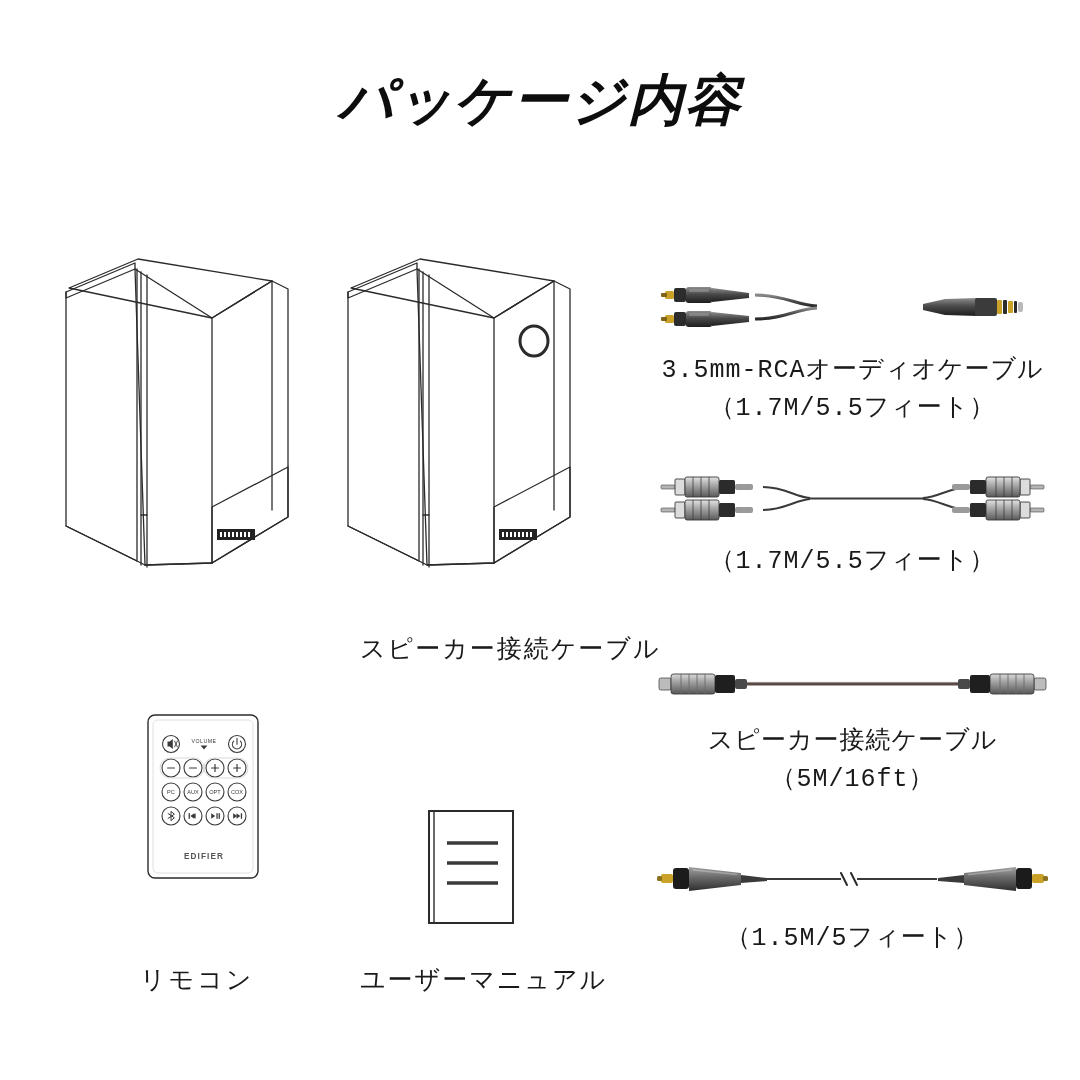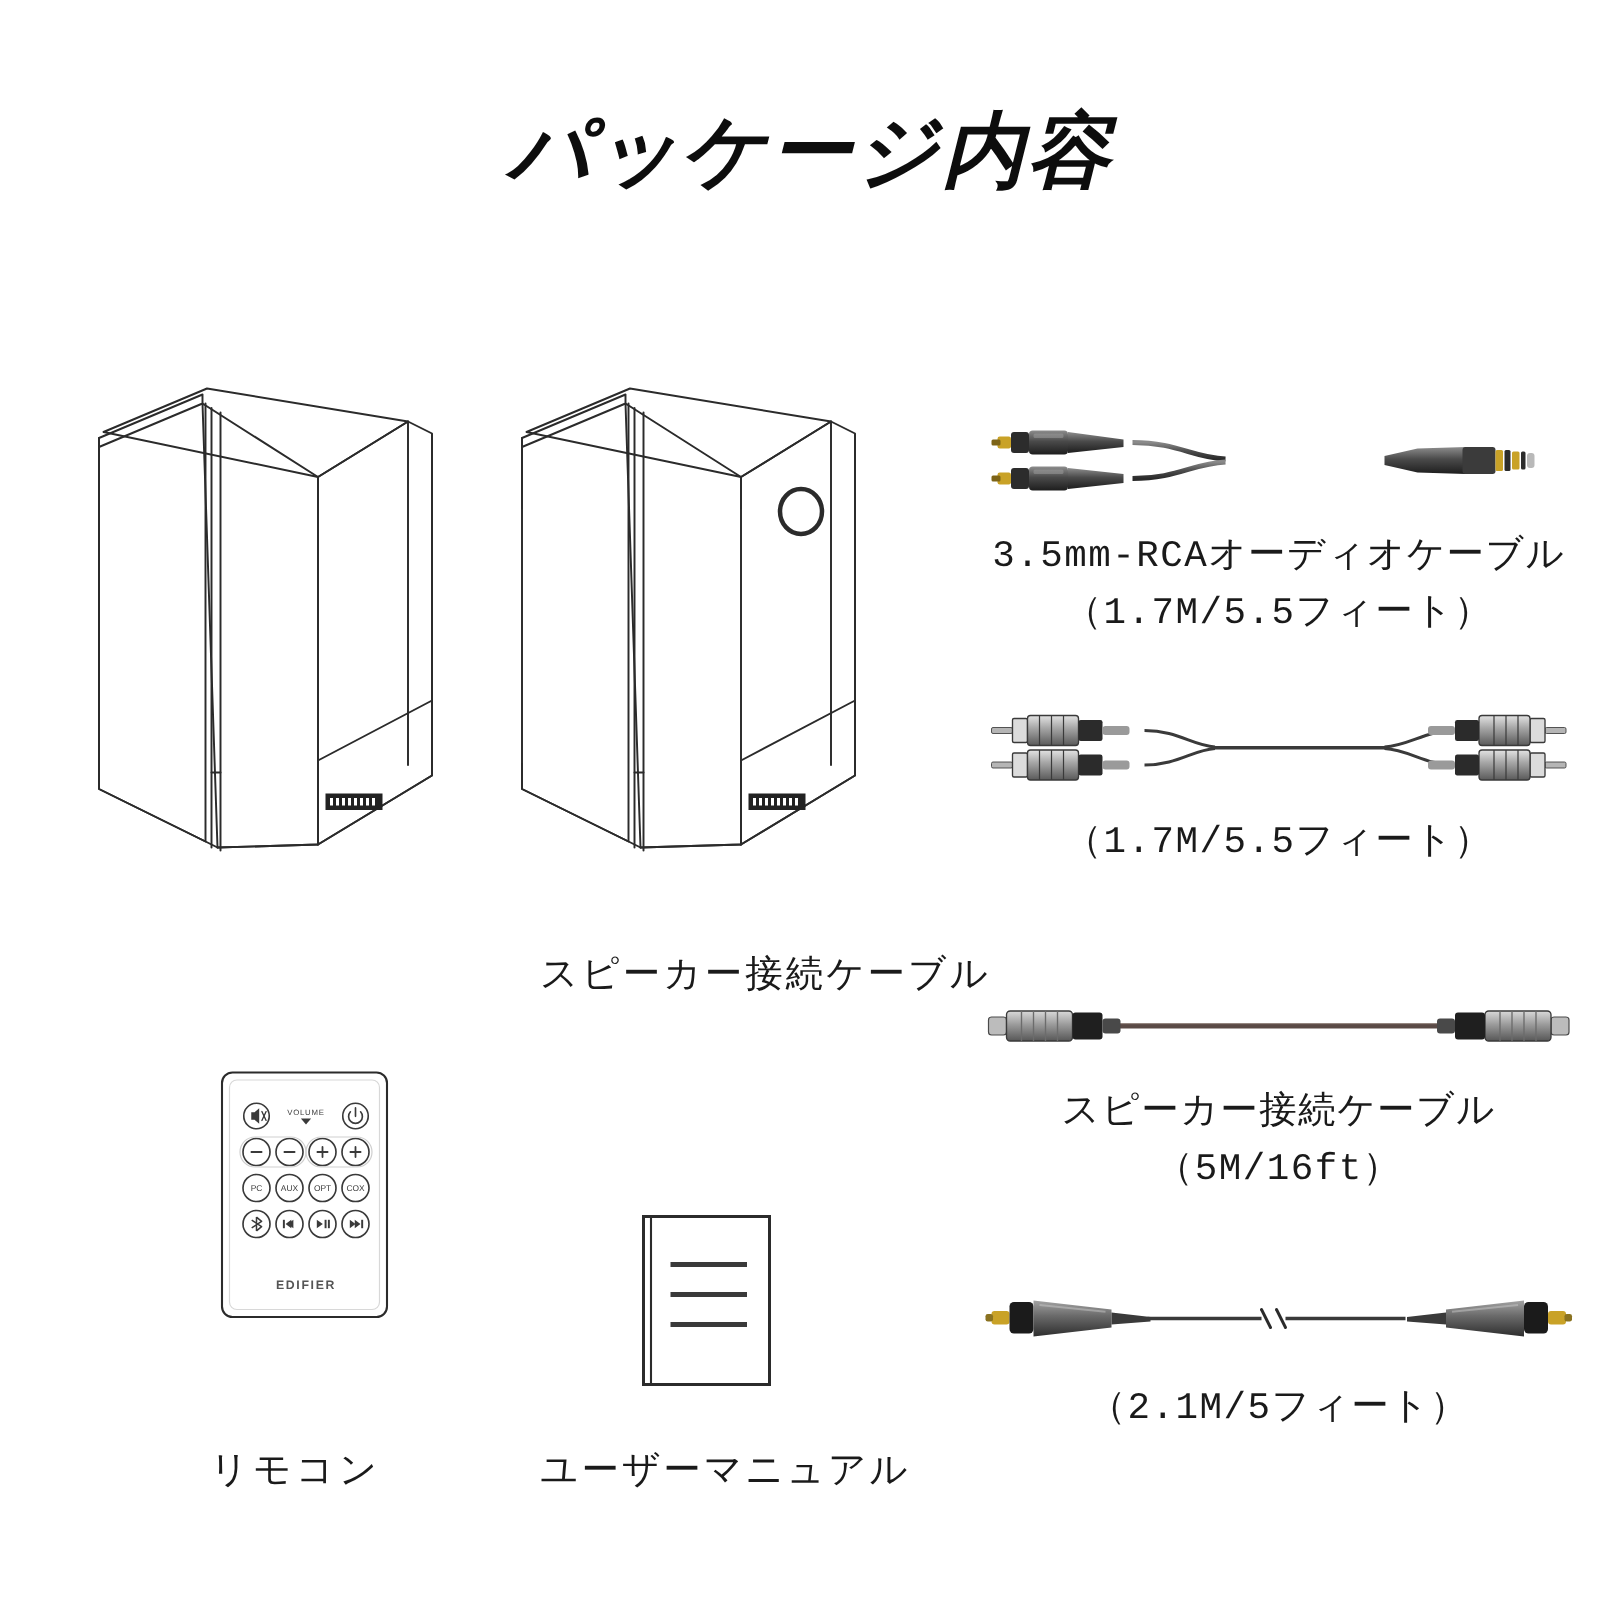--- a/index.html
+++ b/index.html
@@ -449,17 +449,17 @@
       <g transform="translate(415,0) scale(-1,1)">
         <rect x="16" y="19" width="12" height="9" rx="2" fill="#c9a227"></rect>
         <rect x="12" y="21" width="5" height="5" rx="1.5" fill="#8a7220"></rect>
         <rect x="28" y="13" width="16" height="21" rx="3" fill="#1b1b1b"></rect>
         <path d="M44 12 L96 18 L96 30 L44 36 Z" fill="url(#gBodyD)"></path>
         <path d="M48 15 L92 19.5" stroke="#cfcfcf" stroke-width="1.4" opacity="0.45" fill="none"></path>
         <path d="M96 20 L122 23 L122 26 L96 28 Z" fill="#3a3a3a"></path>
       </g>
     </svg>
     <div class="cable-cap">
-      <div class="line">（2.1M/5フィート）</div>
+      <div class="line">（1.5M/5フィート）</div>
     </div>
   </div>
 
 </div>
 
 </body></html>

